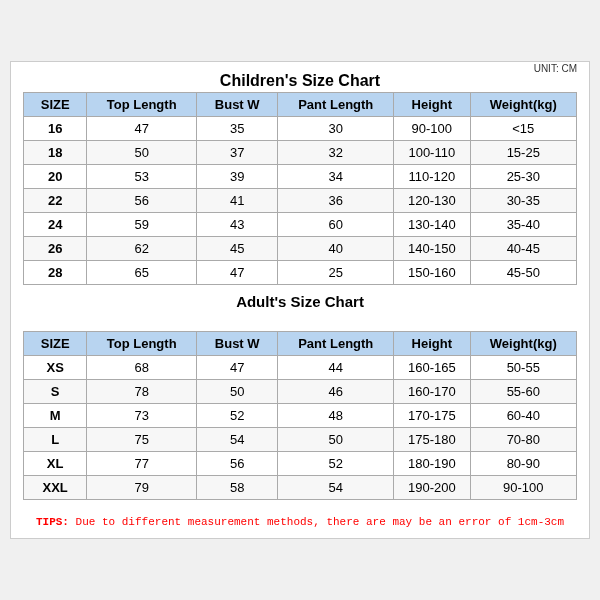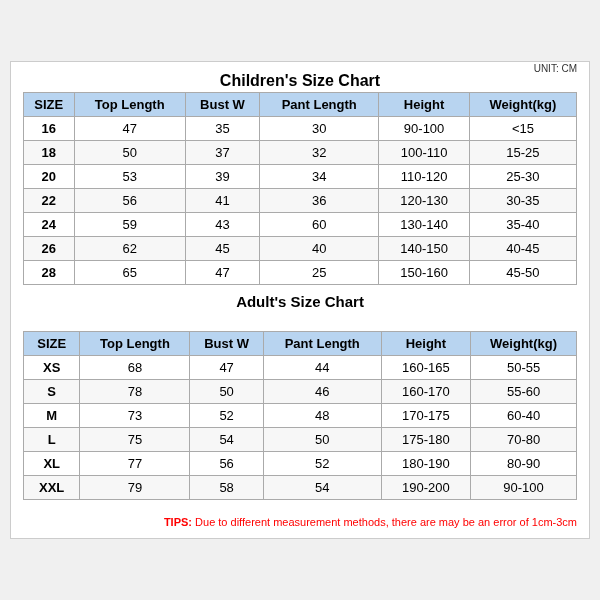--- a/index.html
+++ b/index.html
@@ -39,21 +39,21 @@
       bottom: 16px;
     }
     table {
       width: 100%;
       border-collapse: collapse;
       font-size: 13px;
     }
     th {
       background-color: #b8d4f0;
       border: 1px solid #aaa;
-      padding: 4px 2px;
+      padding: 4px 13px;
       text-align: center;
       font-weight: bold;
       font-size: 13px;
     }
     td {
       border: 1px solid #aaa;
       padding: 4px 6px;
       text-align: center;
     }
     tr:nth-child(odd) td {
@@ -70,21 +70,22 @@
       border: none;
       text-align: center;
       font-size: 15px;
       font-weight: bold;
       padding: 8px 0 21px 0;
     }
     .tips-row {
       margin-top: 16px;
       font-size: 11px;
       color: red;
-      text-align: right;
+      text-align: center;
+      font-family: Liberation Mono, monospace;
     }
     .tips-label {
       font-weight: bold;
     }
   </style>
 </head>
 <body>
 
 <div class="chart-container">
 

